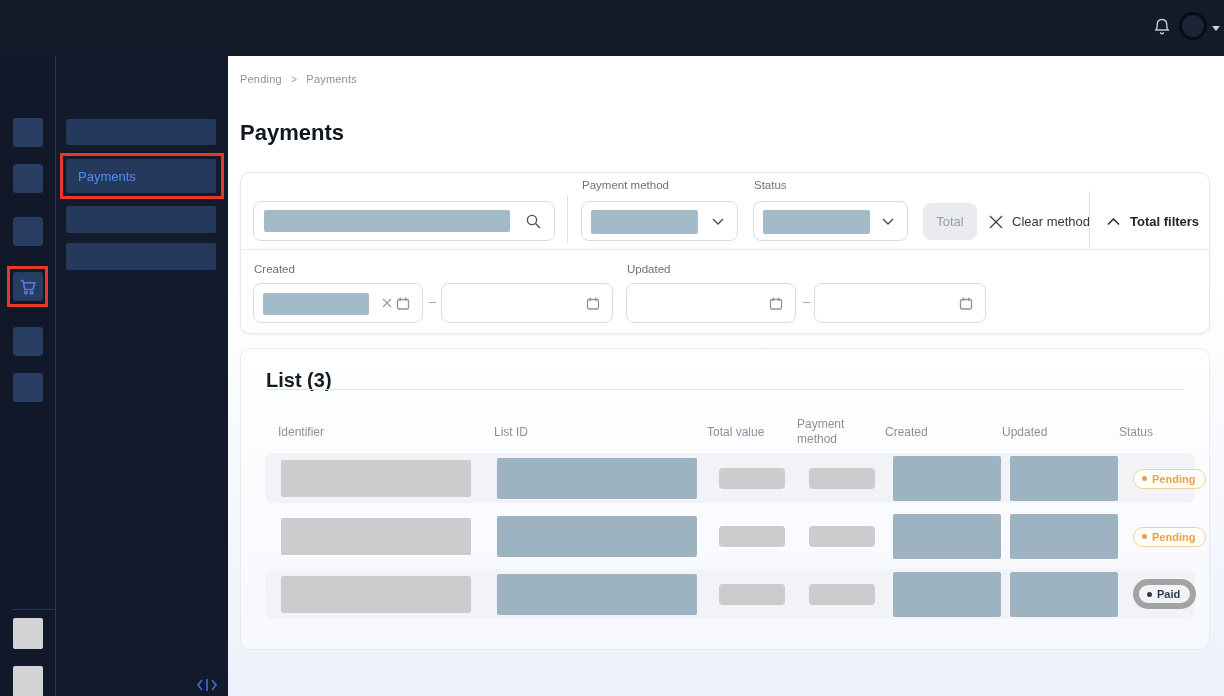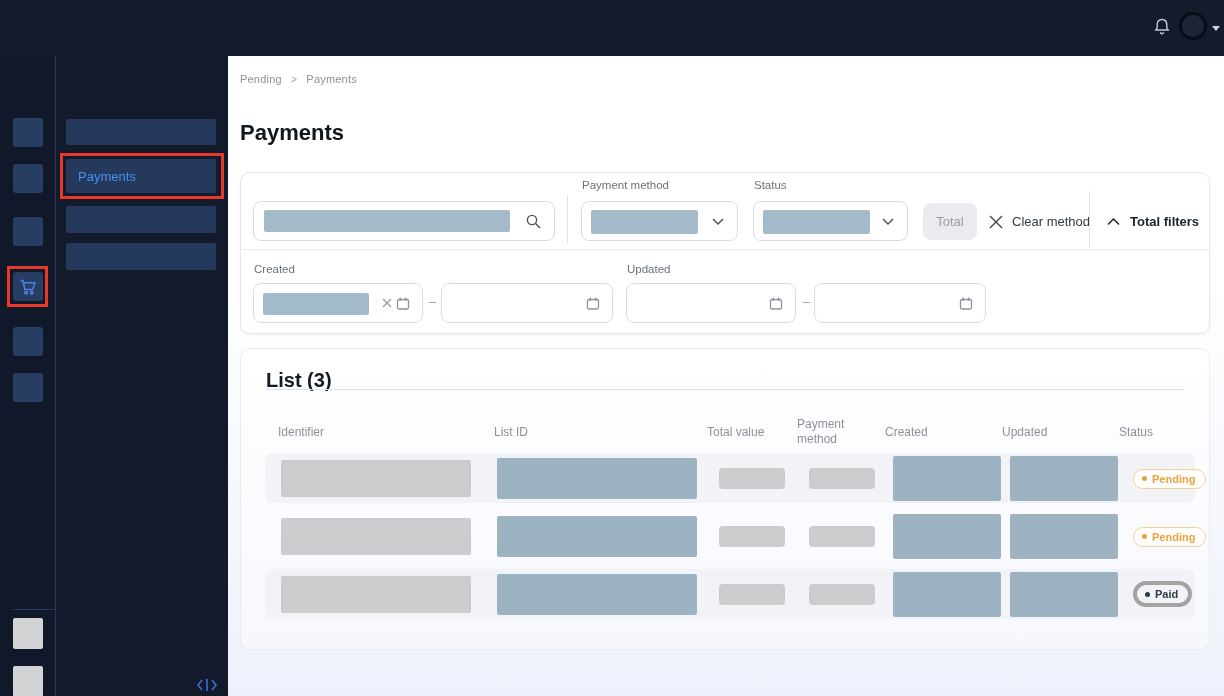--- a/index.html
+++ b/index.html
@@ -115,21 +115,21 @@
   .cell.cd{padding-left:18px;}
   .cell.cb{padding-left:24px;}
   .ph-id{width:190px;height:37px;background:#cbcccd;border-radius:2px;}
   .ph-order{width:200px;height:41px;background:#9db3c2;border-radius:2px;}
   .ph-sm{width:66px;height:21px;background:#cbcccd;border-radius:4px;}
   .ph-date{width:108px;height:45px;background:#9db3c2;border-radius:2px;}
   .badge{display:inline-flex;align-items:center;gap:5px;padding:3px 10px 3px 8px;
          border-radius:999px;font-size:11px;background:#fffefb;}
   .badge .dot{width:5px;height:5px;border-radius:50%;background:currentColor;}
   .badge.pending{color:#e9a242;border:1px solid #f5d09b;}
-  .badge.paid{color:#2b3a45;border:4px solid #a3a3a3;background:transparent;}
+  .badge.paid{color:#2b3a45;border:6px solid #a3a3a3;background:transparent;}
 
   svg{display:block;}
 </style>
 </head>
 <body>
 
 <div class="app">
 
   <div class="topbar">
 

